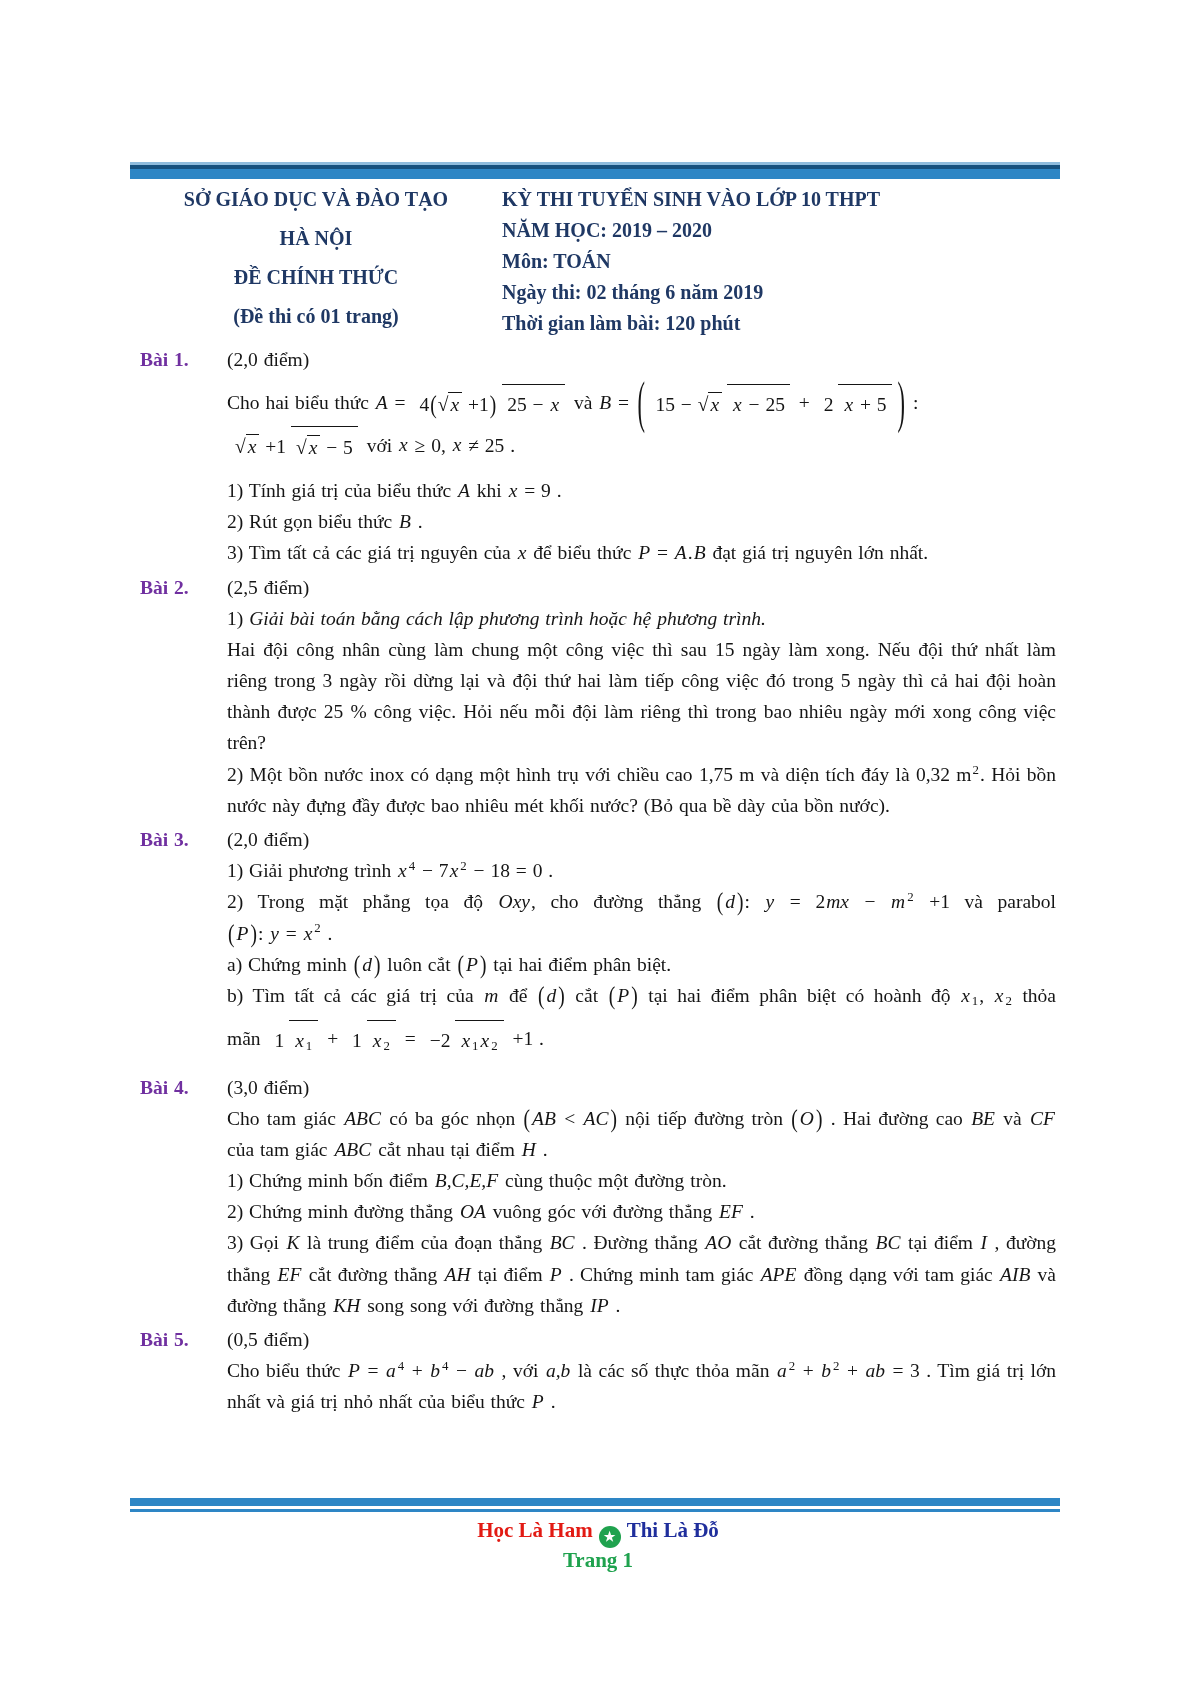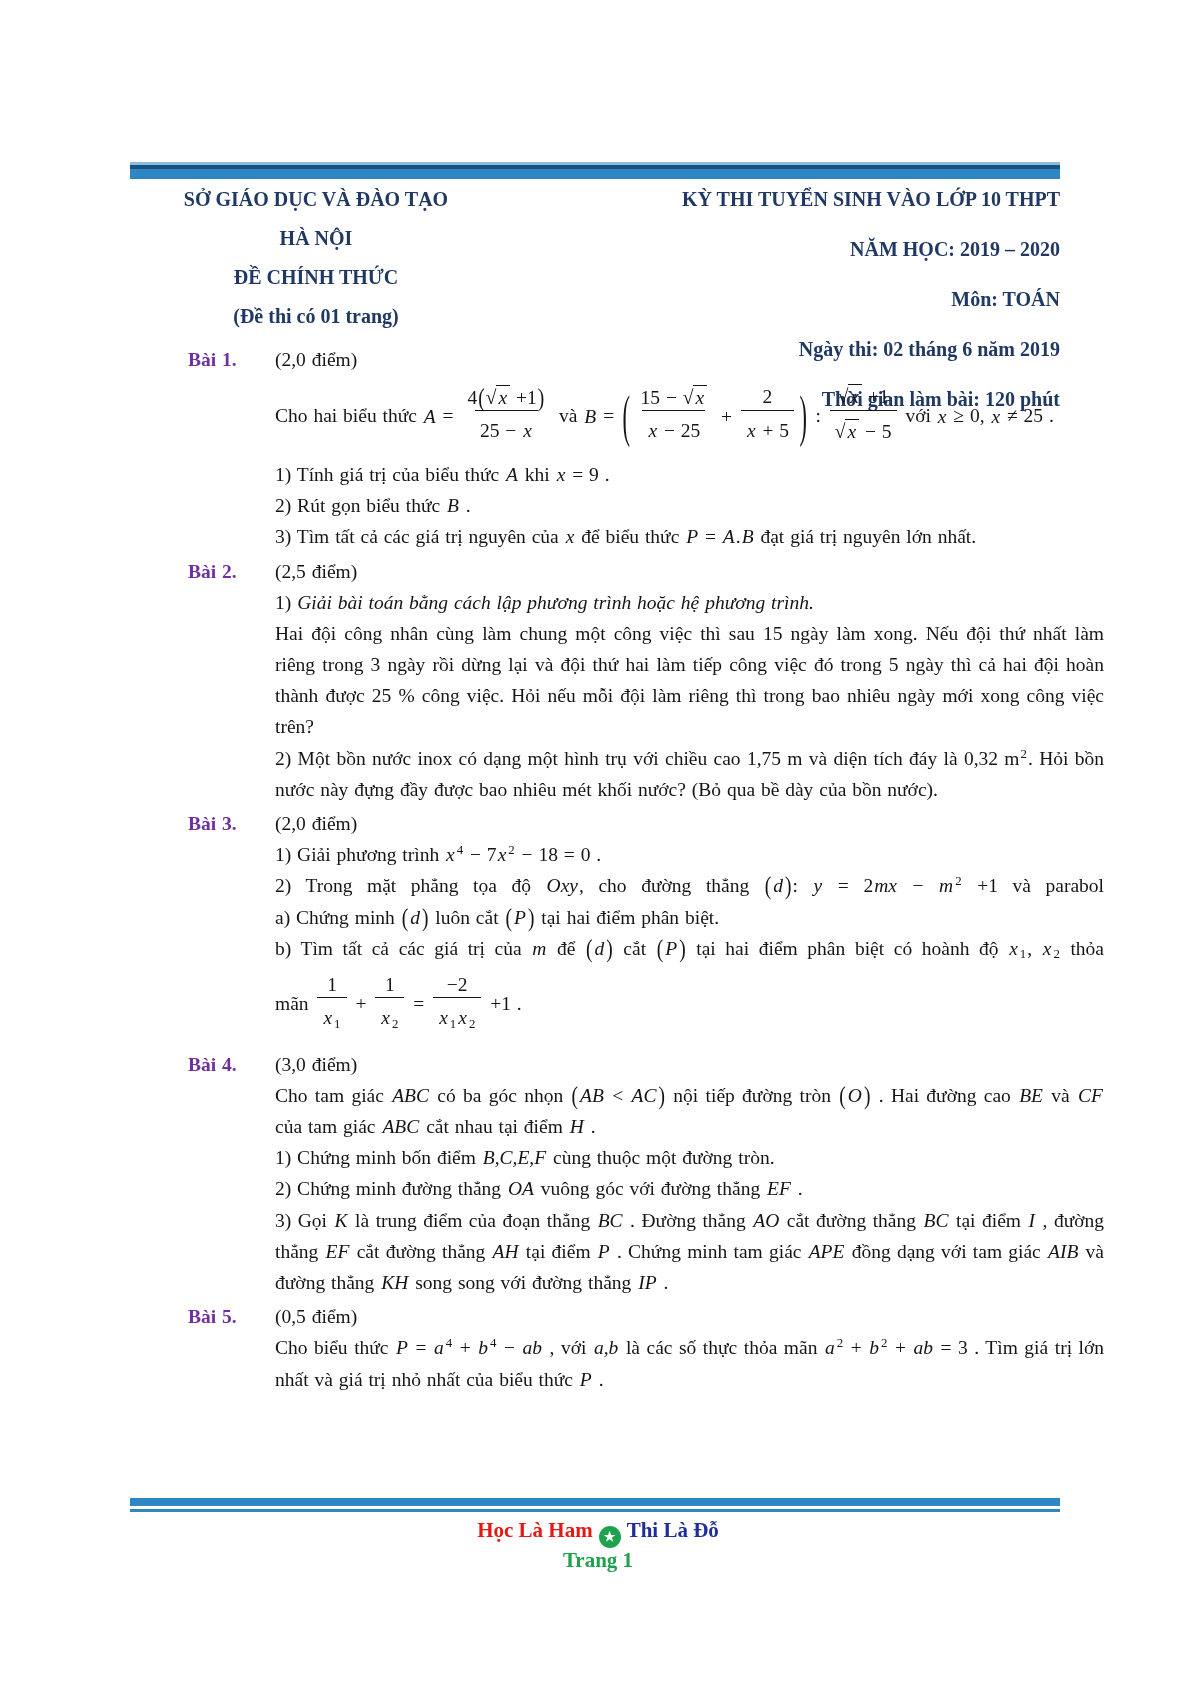--- a/index.html
+++ b/index.html
@@ -6,39 +6,39 @@
   .page{position:relative;width:1190px;height:1684px;background:#fff;overflow:hidden;
         font-family:"Liberation Serif", serif;color:#151515;}
   
   .topbar{position:absolute;left:130px;top:162px;width:930px;}
   .topbar .l1{height:3px;background:#8FBCDD;}
   .topbar .l2{height:4px;background:#17517E;}
   .topbar .l3{height:10px;background:#2E86C5;}
   
   .header{position:absolute;left:130px;top:188px;width:930px;display:flex;}
   .hleft{width:40%;display:flex;flex-direction:column;align-items:center;}
-  .hright{width:60%;display:flex;flex-direction:column;align-items:flex-end;gap:19px;}
+  .hright{width:60%;display:flex;flex-direction:column;align-items:flex-start;}
   .hline{color:#1F3864;font-weight:bold;font-size:20px;line-height:1.1;}
   .hleft .hline{margin-bottom:17px;}
   .hright .hline{margin-bottom:9px;}
   
-  .main{position:absolute;left:140px;top:344px;width:916px;font-size:19.5px;word-spacing:1px;margin-left:48px;}
+  .main{position:absolute;left:140px;top:344px;width:916px;font-size:19.5px;word-spacing:1px;}
   .prob{position:relative;padding-left:87px;margin-bottom:3px;}
   .plabel{position:absolute;left:0;top:0;color:#7030A0;font-weight:bold;line-height:1.6;}
   .pline{line-height:1.6;text-align:left;}
   .just{text-align:justify;}
   .jfull{text-align:justify;text-align-last:justify;}
   .disp{padding:9px 0 7px;}
   
   .txt{font-style:normal;}
   .it{font-style:italic;text-align:center;}
   .var{font-style:italic;margin:0 1px;}
   .sup{font-size:0.66em;vertical-align:0.55em;line-height:0;margin:0 1px;}
   .sub{font-size:0.66em;vertical-align:-0.25em;line-height:0;margin:0 1px;}
-  .frac{display:inline-flex;flex-direction:column;align-items:center;vertical-align:middle;
+  .frac{display:inline-flex;flex-direction:row;align-items:center;vertical-align:middle;
         margin:0 3px;text-align:center;line-height:1.25;}
   .fn{padding:0 5px;}
   .fd{padding:8px 5px;border-top:1.4px solid #151515;}
   .sqrt{white-space:nowrap;}
   .rad{font-style:normal;}
   .si{display:inline-block;border-top:1.3px solid #151515;padding:0 2px 0 1px;}
   .par .pg{display:inline-block;transform:scaleY(1.3);transform-origin:center;padding:0 1px;}
   .bpar>.pg{display:inline-block;transform:scaleY(2.9) scaleX(1.15);transform-origin:center;padding:0 3px;}
   
   .botbar{position:absolute;left:130px;top:1498px;width:930px;}
@@ -107,20 +107,21 @@
         <div class="pline">(2,5 điểm)</div>
         <div class="pline"><span class="txt">1) </span><span class="it">Giải bài toán bằng cách lập phương trình hoặc hệ phương trình.</span></div>
         <div class="pline just"><span class="txt">Hai đội công nhân cùng làm chung một công việc thì sau 15 ngày làm xong. Nếu đội thứ nhất làm riêng trong 3 ngày rồi dừng lại và đội thứ hai làm tiếp công việc đó trong 5 ngày thì cả hai đội hoàn thành được 25 % công việc. Hỏi nếu mỗi đội làm riêng thì trong bao nhiêu ngày mới xong công việc trên?</span></div>
         <div class="pline just"><span class="txt">2) Một bồn nước inox có dạng một hình trụ với chiều cao 1,75 m và diện tích đáy là 0,32 m</span><span class="sup">2</span><span class="txt">. Hỏi bồn nước này đựng đầy được bao nhiêu mét khối nước? (Bỏ qua bề dày của bồn nước).</span></div>
       </section>
       <section class="prob">
         <span class="plabel">Bài 3.</span>
         <div class="pline">(2,0 điểm)</div>
         <div class="pline"><span class="txt">1) Giải phương trình </span><span class="var">x</span><span class="sup">4</span><span class="txt"> − 7</span><span class="var">x</span><span class="sup">2</span><span class="txt"> − 18 = 0 .</span></div>
         <div class="pline jfull"><span class="txt">2) Trong mặt phẳng tọa độ </span><span class="var">Oxy</span><span class="txt">, cho đường thẳng </span><span class="par"><span class="pg">(</span><span class="var">d</span><span class="pg">)</span></span><span class="txt">: </span><span class="var">y</span><span class="txt"> = 2</span><span class="var">mx</span><span class="txt"> − </span><span class="var">m</span><span class="sup">2</span><span class="txt"> +1 và parabol</span></div>
+        <div class="pline"><span class="par"><span class="pg">(</span><span class="var">P</span><span class="pg">)</span></span><span class="txt">: </span><span class="var">y</span><span class="txt"> = </span><span class="var">x</span><span class="sup">2</span><span class="txt"> .</span></div>
         <div class="pline"><span class="txt">a) Chứng minh </span><span class="par"><span class="pg">(</span><span class="var">d</span><span class="pg">)</span></span><span class="txt"> luôn cắt </span><span class="par"><span class="pg">(</span><span class="var">P</span><span class="pg">)</span></span><span class="txt"> tại hai điểm phân biệt.</span></div>
         <div class="pline jfull"><span class="txt">b) Tìm tất cả các giá trị của </span><span class="var">m</span><span class="txt"> để </span><span class="par"><span class="pg">(</span><span class="var">d</span><span class="pg">)</span></span><span class="txt"> cắt </span><span class="par"><span class="pg">(</span><span class="var">P</span><span class="pg">)</span></span><span class="txt"> tại hai điểm phân biệt có hoành độ </span><span class="var">x</span><span class="sub">1</span><span class="txt">, </span><span class="var">x</span><span class="sub">2</span><span class="txt"> thỏa</span></div>
         <div class="pline disp"><span class="txt">mãn </span><span class="frac">
             <span class="fn"><span class="txt">1</span></span>
             <span class="fd"><span class="var">x</span><span class="sub">1</span></span>
           </span><span class="txt"> + </span><span class="frac">
             <span class="fn"><span class="txt">1</span></span>
             <span class="fd"><span class="var">x</span><span class="sub">2</span></span>
           </span><span class="txt"> = </span><span class="frac">
             <span class="fn"><span class="txt">−2</span></span>

